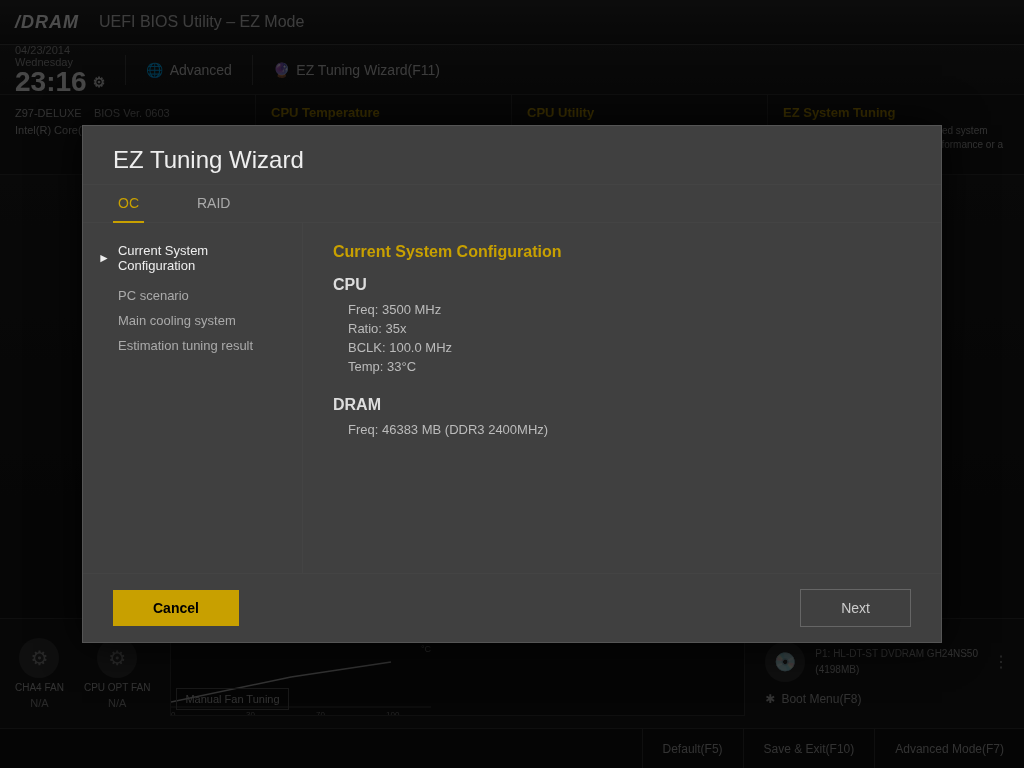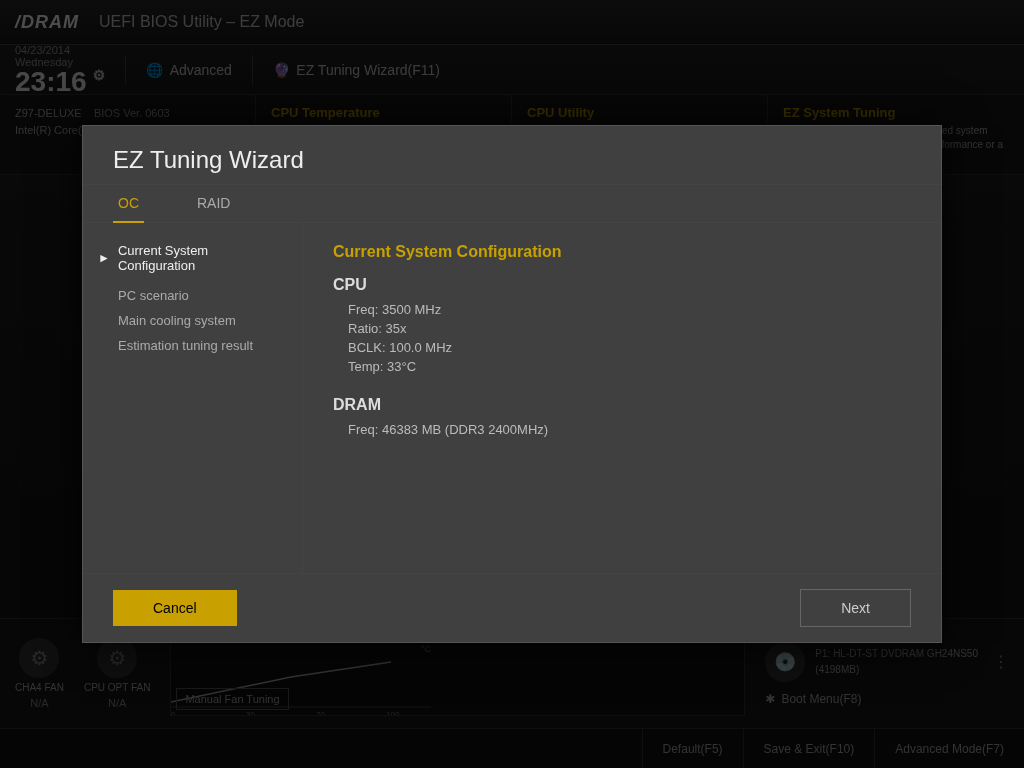--- a/index.html
+++ b/index.html
@@ -53,21 +53,21 @@
     .date-text {
       font-size: 11px;
       color: #999;
     }
     .time-text {
       font-size: 28px;
       color: #eee;
       font-weight: bold;
       line-height: 1;
       display: flex;
-      align-items: flex-start;
+      align-items: center;
       gap: 6px;
     }
     .gear-icon {
       font-size: 14px;
       color: #ccc;
       cursor: pointer;
     }
     .divider-v {
       width: 1px;
       height: 30px;
@@ -251,21 +251,21 @@
       justify-content: space-between;
       align-items: center;
       border-top: 1px solid #444;
     }
     .btn-cancel {
       background: #c8a000;
       color: #000;
       border: none;
       padding: 10px 40px;
       font-size: 14px;
-      font-weight: normal;
+      font-weight: bold;
       cursor: pointer;
     }
     .btn-next {
       background: transparent;
       color: #ccc;
       border: 1px solid #666;
       padding: 10px 40px;
       font-size: 14px;
       cursor: pointer;
     }

